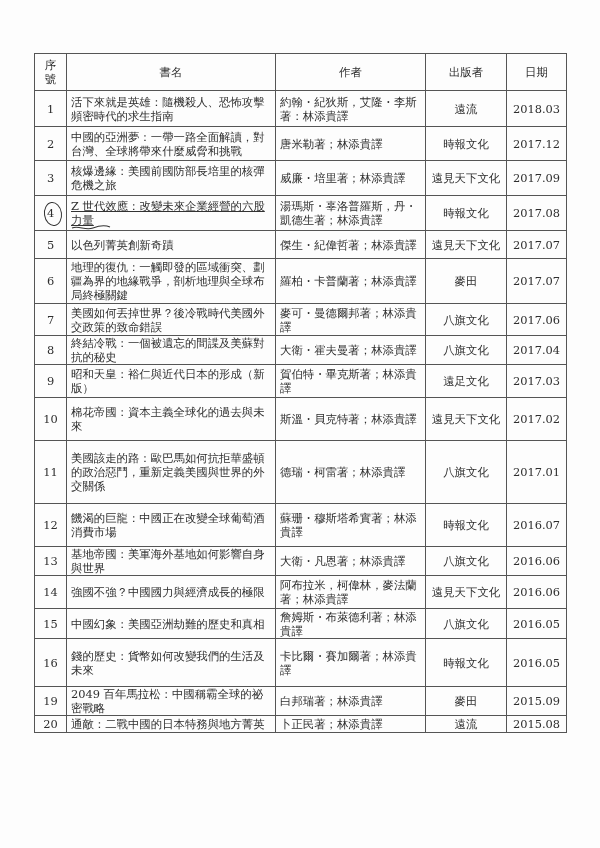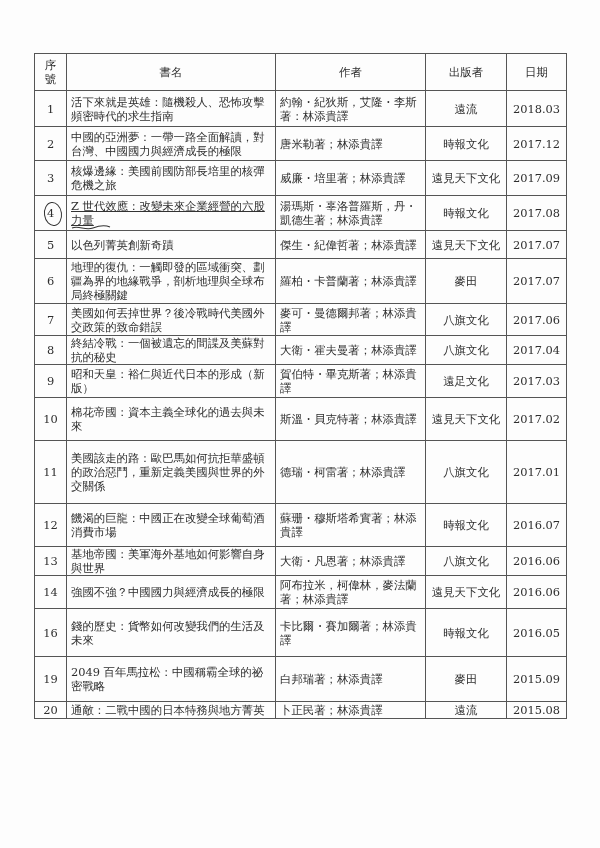--- a/index.html
+++ b/index.html
@@ -60,21 +60,21 @@
     <tbody id="rows">
         <tr style="height: 36px;">
           <td class="c-no"><span>1</span></td>
           <td class="c-title"><span>活下來就是英雄：隨機殺人、恐怖攻擊頻密時代的求生指南</span></td>
           <td class="c-author"><span>約翰・紀狄斯，艾隆・李斯著：林添貴譯</span></td>
           <td class="c-pub"><span>遠流</span></td>
           <td class="c-date"><span>2018.03</span></td>
         </tr>
         <tr style="height: 34px;">
           <td class="c-no"><span>2</span></td>
-          <td class="c-title"><span>中國的亞洲夢：一帶一路全面解讀，對台灣、中國國力與經濟成長的極限</span></td>
+          <td class="c-title"><span>中國的亞洲夢：一帶一路全面解讀，對台灣、全球將帶來什麼威脅和挑戰</span></td>
           <td class="c-author"><span>唐米勒著；林添貴譯</span></td>
           <td class="c-pub"><span>時報文化</span></td>
           <td class="c-date"><span>2017.12</span></td>
         </tr>
         <tr style="height: 35px;">
           <td class="c-no"><span>3</span></td>
           <td class="c-title"><span>核爆邊緣：美國前國防部長培里的核彈危機之旅</span></td>
           <td class="c-author"><span>威廉・培里著；林添貴譯</span></td>
           <td class="c-pub"><span>遠見天下文化</span></td>
           <td class="c-date"><span>2017.09</span></td>
@@ -151,28 +151,35 @@
           <td class="c-pub"><span>八旗文化</span></td>
           <td class="c-date"><span>2016.06</span></td>
         </tr>
         <tr style="height: 33px;">
           <td class="c-no"><span>14</span></td>
           <td class="c-title"><span>強國不強？中國國力與經濟成長的極限</span></td>
           <td class="c-author"><span>阿布拉米，柯偉林，麥法蘭著；林添貴譯</span></td>
           <td class="c-pub"><span>遠見天下文化</span></td>
           <td class="c-date"><span>2016.06</span></td>
         </tr>
+        <tr style="height: 30px;">
+          <td class="c-no"><span>15</span></td>
+          <td class="c-title"><span>中國幻象：美國亞洲劫難的歷史和真相</span></td>
+          <td class="c-author"><span>詹姆斯・布萊德利著；林添貴譯</span></td>
+          <td class="c-pub"><span>八旗文化</span></td>
+          <td class="c-date"><span>2016.05</span></td>
+        </tr>
         <tr style="height: 48px;">
           <td class="c-no"><span>16</span></td>
           <td class="c-title"><span>錢的歷史：貨幣如何改變我們的生活及未來</span></td>
           <td class="c-author"><span>卡比爾・賽加爾著；林添貴譯</span></td>
           <td class="c-pub"><span>時報文化</span></td>
           <td class="c-date"><span>2016.05</span></td>
         </tr>
-        <tr style="height: 45px;">
+        <tr style="height: 29px;">
           <td class="c-no"><span>19</span></td>
           <td class="c-title"><span>2049 百年馬拉松：中國稱霸全球的祕密戰略</span></td>
           <td class="c-author"><span>白邦瑞著；林添貴譯</span></td>
           <td class="c-pub"><span>麥田</span></td>
           <td class="c-date"><span>2015.09</span></td>
         </tr>
         <tr style="height: 17px; padding-left: 12px;">
           <td class="c-no"><span>20</span></td>
           <td class="c-title"><span>通敵：二戰中國的日本特務與地方菁英</span></td>
           <td class="c-author"><span>卜正民著；林添貴譯</span></td>

